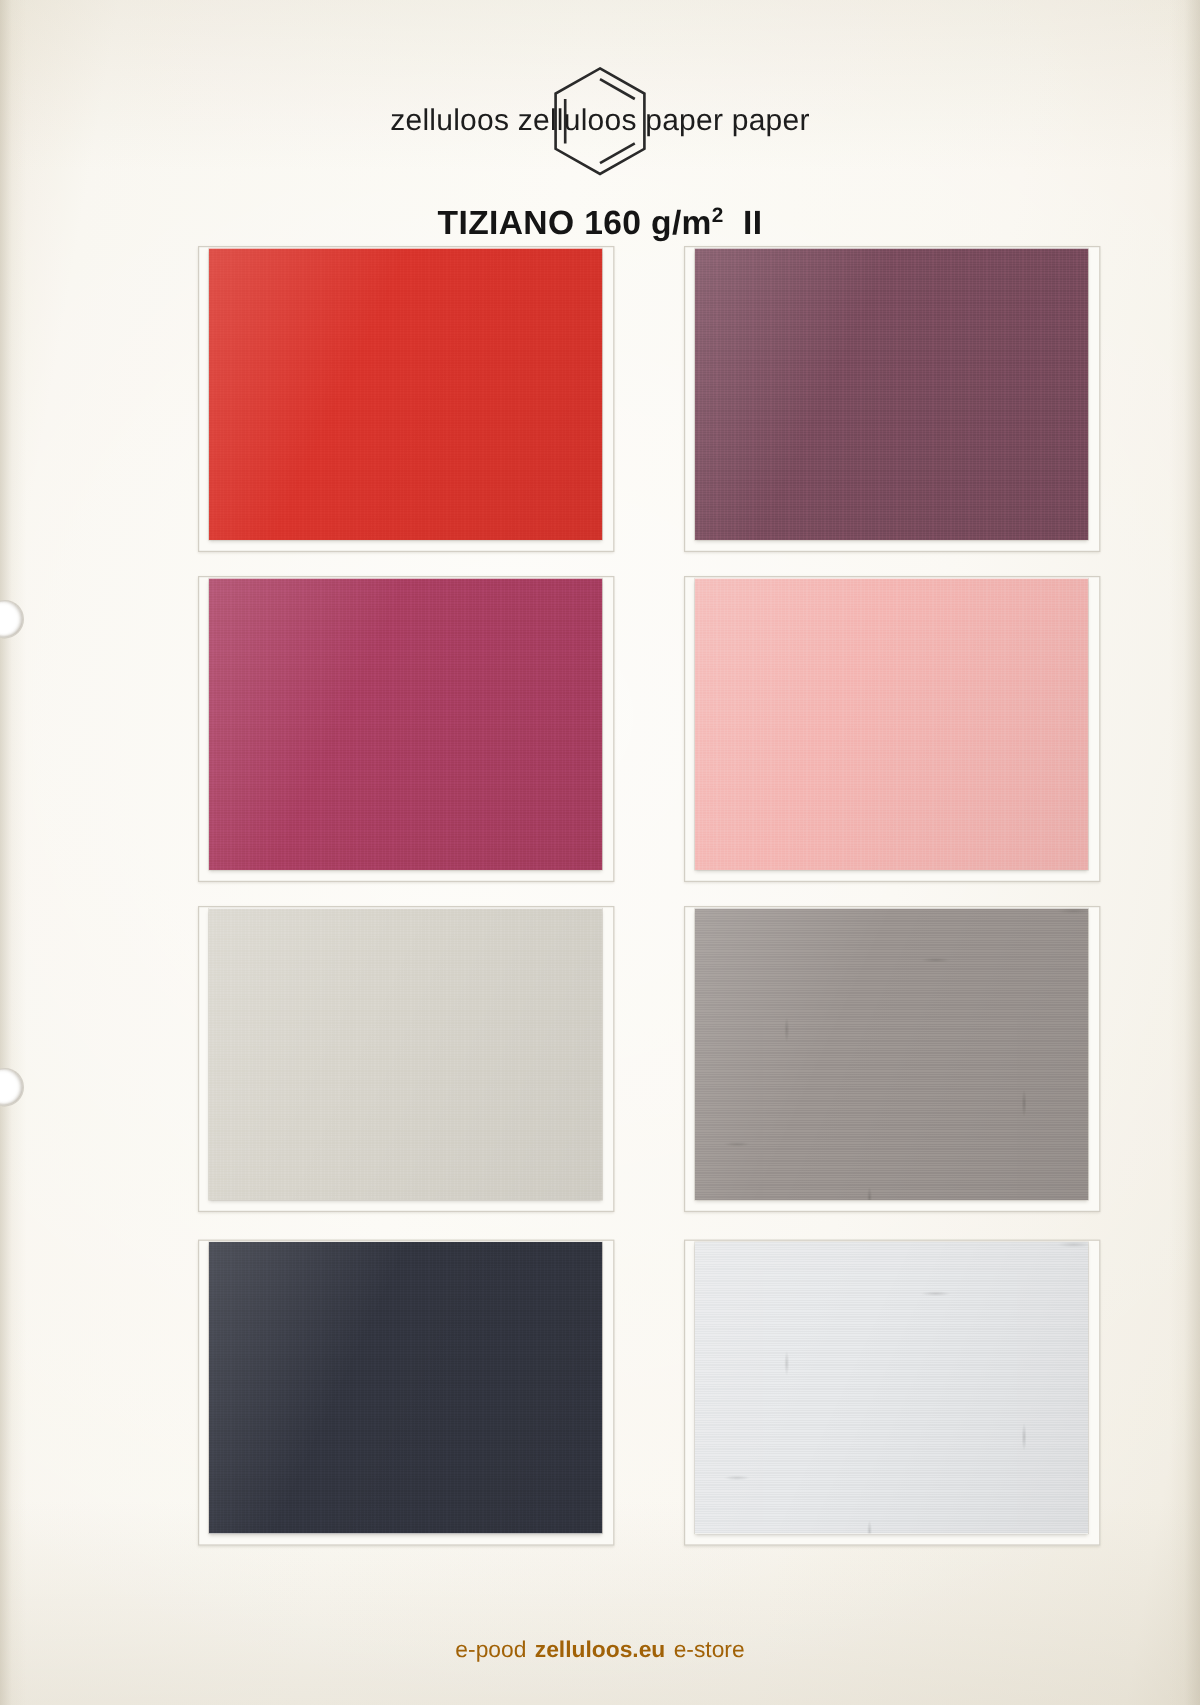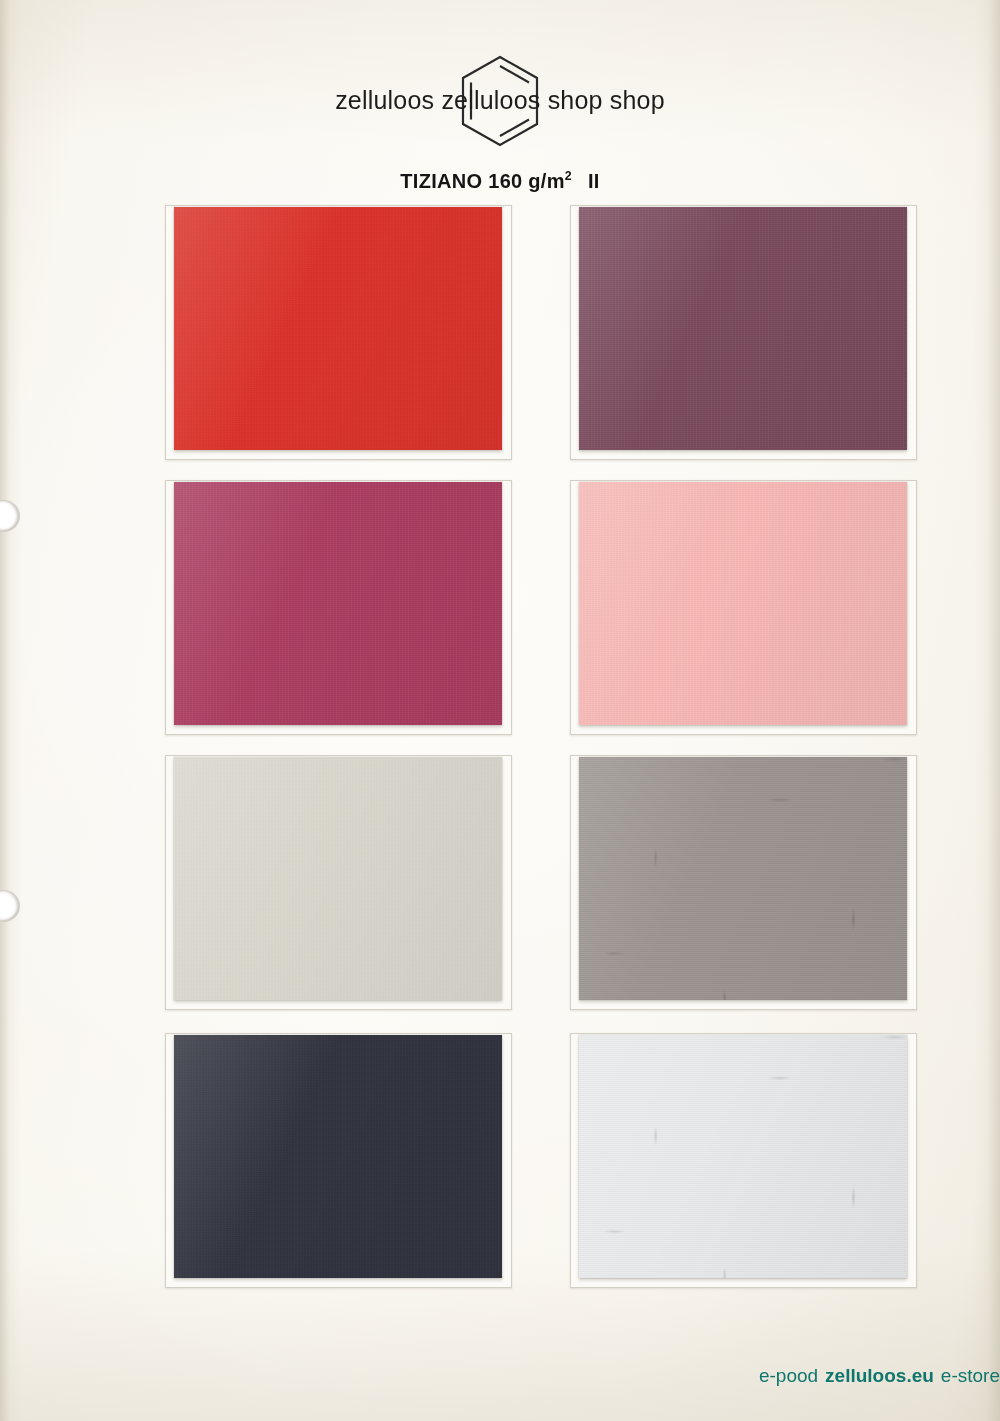--- a/index.html
+++ b/index.html
@@ -88,21 +88,21 @@
   .brand-text {
     position: relative;
     z-index: 2;
   }
   .brand-text .word-mid {
     position: relative;
     background: transparent;
   }
   .title {
     margin-top: 26px;
-    font-size: 20px;
+    font-size: 28px;
     font-weight: bold;
     color: #151515;
     letter-spacing: 0.3px;
   }
   .title sup {
     font-size: 0.62em;
     vertical-align: super;
   }
   .title .series {
     margin-left: 16px;
@@ -206,23 +206,23 @@
     background: linear-gradient(115deg, rgba(255,255,255,0.14) 0%, rgba(255,255,255,0.0) 38%, rgba(0,0,0,0.045) 100%);
     pointer-events: none;
   }
 
   
   .footer {
     position: absolute;
     bottom: 34px;
     left: 0;
     width: 100%;
-    text-align: right;
+    text-align: center;
     font-size: 19px;
-    color: #0f766e;
+    color: #a16207;
   }
   .footer .dom {
     font-weight: bold;
     margin: 0 7px;
   }
 </style>
 </head>
 <body style="background-color: rgb(247, 244, 236);">
 
 <div class="sheet"></div>
@@ -234,21 +234,21 @@
 <div class="punch" id="punch-bottom"></div>
 
 <div class="header">
   <div class="brand-line">
     <svg class="brand-logo" viewBox="0 0 84 96">
       <polygon points="42,4 79,25 79,71 42,92 5,71 5,25" fill="none" stroke="#2a2a2a" stroke-width="2.2"></polygon>
       <line x1="42" y1="13" x2="71" y2="29.5" stroke="#2a2a2a" stroke-width="2.2"></line>
       <line x1="13" y1="29.5" x2="13" y2="66.5" stroke="#2a2a2a" stroke-width="2.2"></line>
       <line x1="42" y1="83" x2="71" y2="66.5" stroke="#2a2a2a" stroke-width="2.2"></line>
     </svg>
-    <span class="brand-text"><span>zelluloos</span>&nbsp;<span class="word-mid">zelluloos</span>&nbsp;<span>shop shop</span></span>
+    <span class="brand-text"><span>zelluloos</span>&nbsp;<span class="word-mid">zelluloos</span>&nbsp;<span>paper paper</span></span>
   </div>
   <div class="title"><span>TIZIANO 160 g/m</span><sup>2</sup><span class="series">II</span></div>
 </div>
 
 <div class="grid">
 
   <div class="card col-left row-0">
     <div class="card-plate"></div>
     <div class="caption">
       <span>Magmapunane</span>

